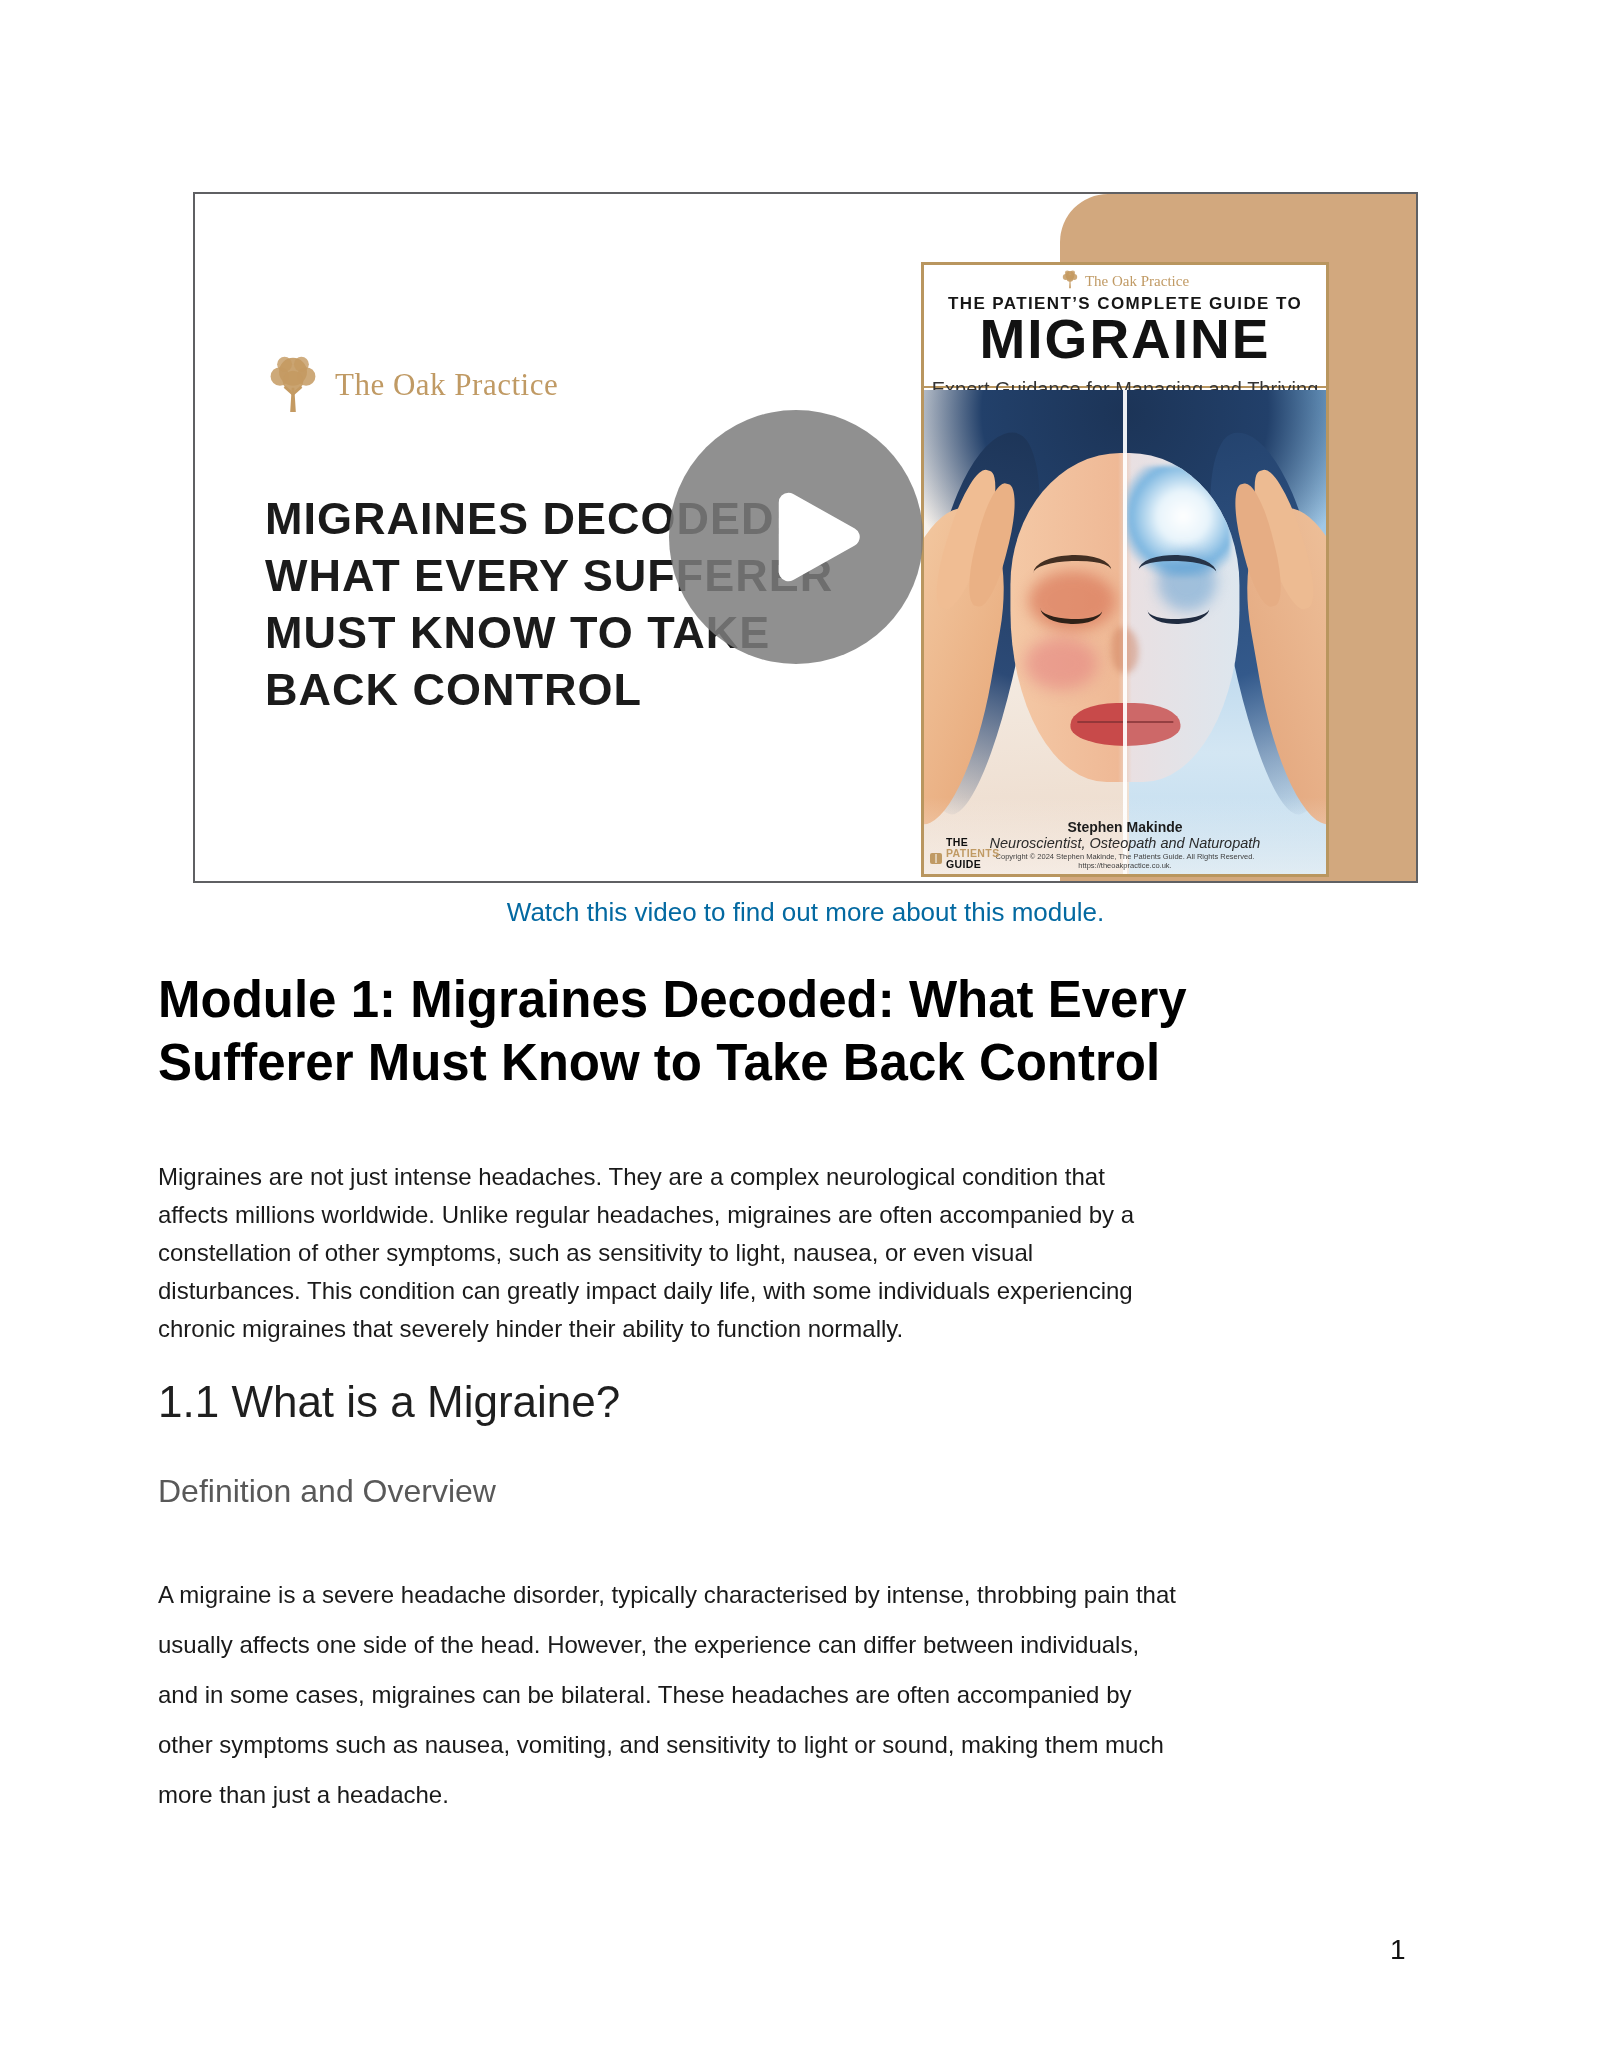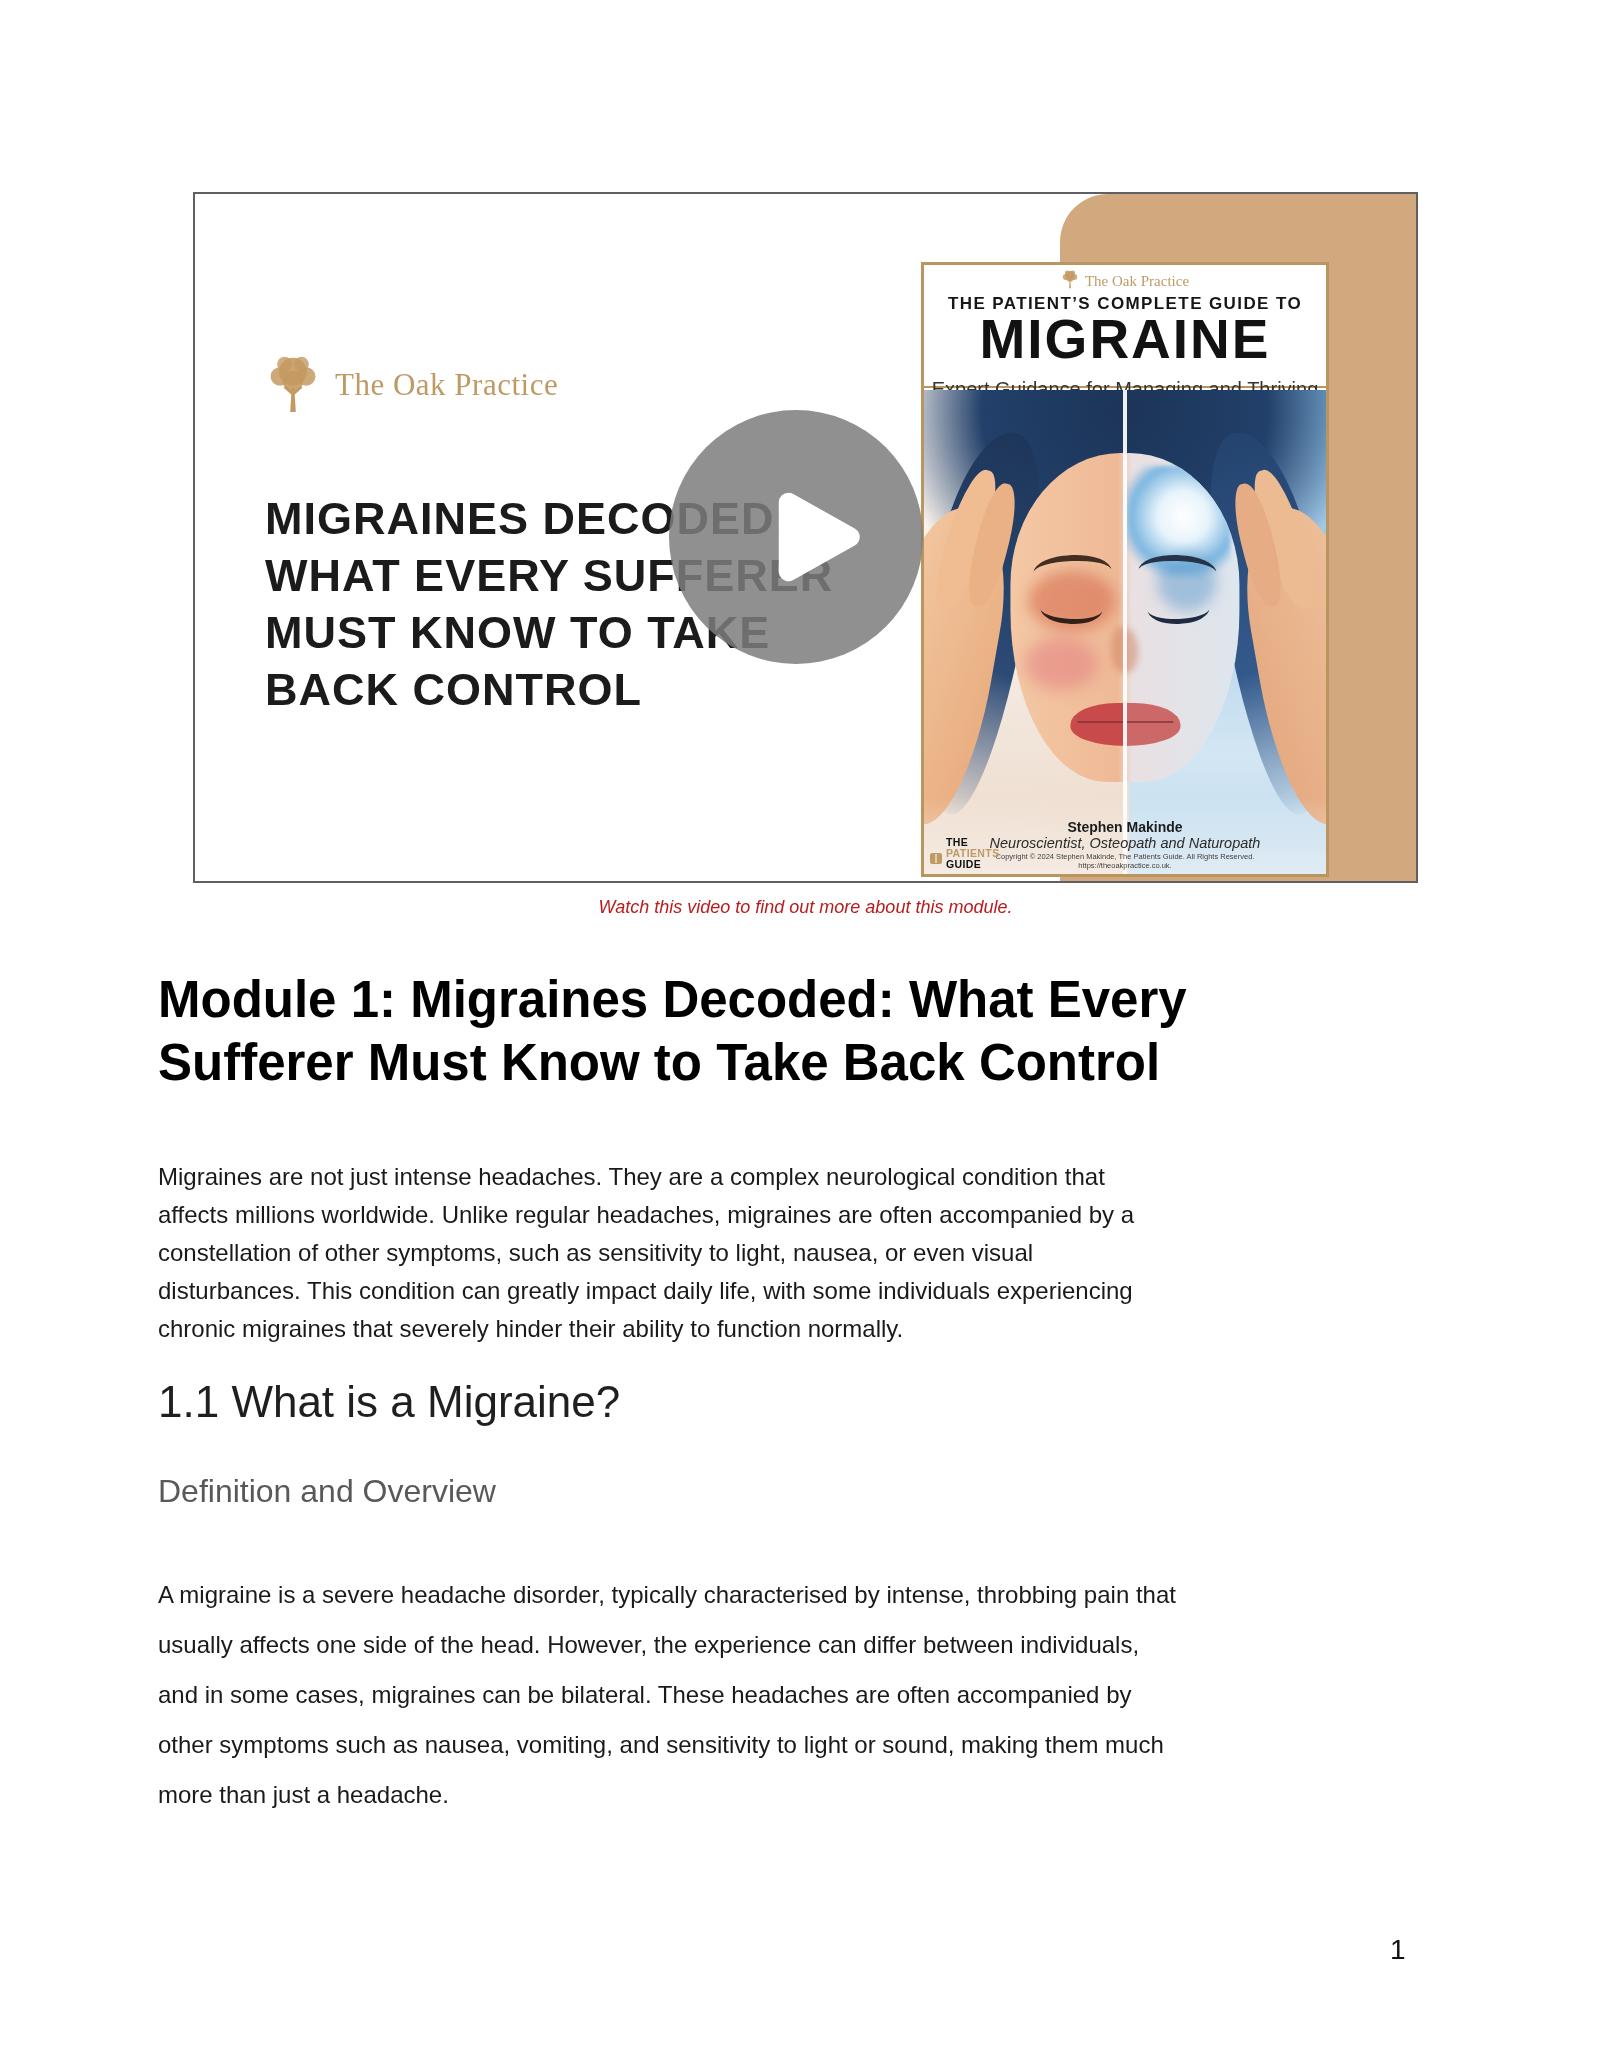--- a/index.html
+++ b/index.html
@@ -110,21 +110,21 @@
   .gb-1, .gb-3 { color:#101010; }
   .gb-2 { color:var(--brand-gold,#c09a64); }
 
   
   .play-button { position:absolute; left:474px; top:216px; width:254px; height:254px; border-radius:50%;
     background:rgba(125,125,125,.85); z-index:3; cursor:pointer; }
   .play-button svg { position:absolute; left:50%; top:50%; transform:translate(-41%,-50%); }
 
   
   .caption { position:absolute; left:193px; top:897px; width:1225px; text-align:center;
-    font-style:italic; font-size:18px; color:#b91c1c; }
+    font-size:26px; color:#0369a1; }
   .article-title { position:absolute; left:158px; top:968px; width:1310px;
     font-size:51px; line-height:63px; font-weight:bold; color:#000; white-space:pre-line; }
   .article-intro { position:absolute; left:158px; top:1158px; width:1320px;
     font-size:24px; line-height:38px; color:#1a1a1a; white-space:pre-line; }
   .section-heading { position:absolute; left:158px; top:1377px;
     font-size:44px; font-weight:normal; color:#1f1f1f; }
   .subsection-heading { position:absolute; left:158px; top:1473px;
     font-size:32px; font-weight:normal; color:var(--heading-gray,#595959); }
   .article-body { position:absolute; left:158px; top:1570px; width:1320px;
     font-size:24px; line-height:50px; color:#1a1a1a; white-space:pre-line; }

